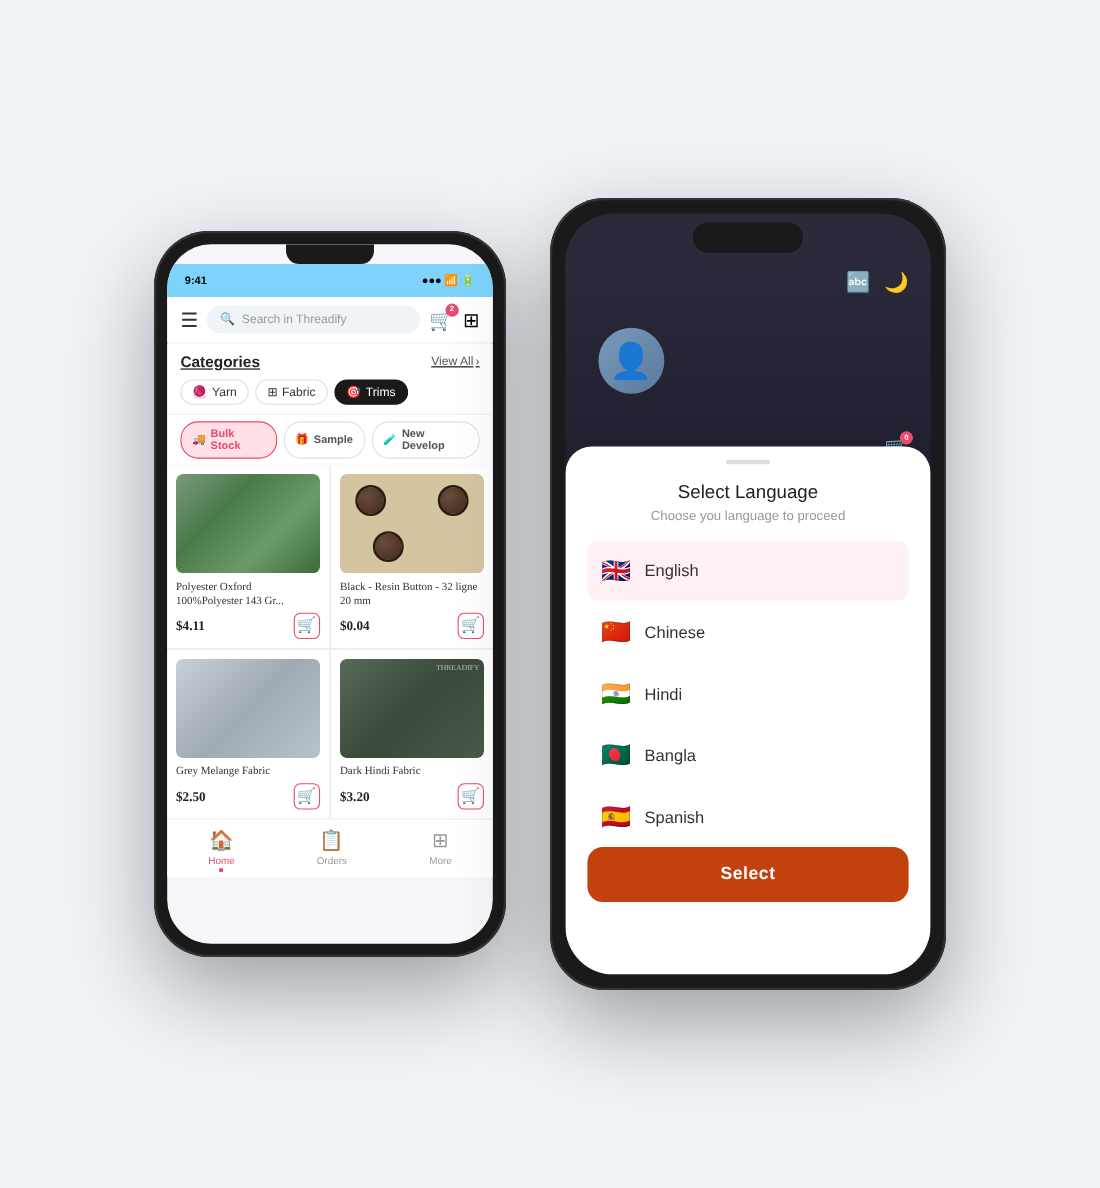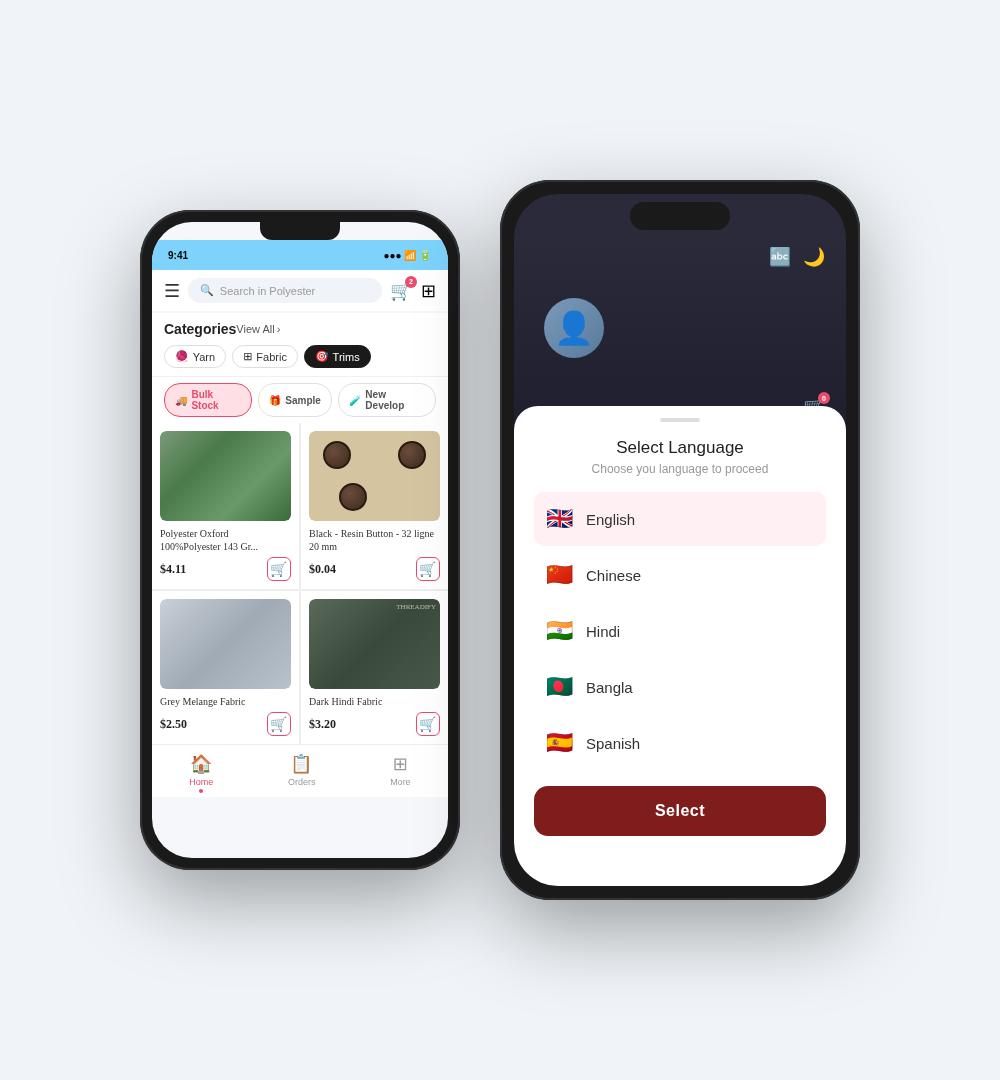--- a/index.html
+++ b/index.html
@@ -100,21 +100,23 @@
 
     
     .categories-section {
       background: white;
       padding: 8px 12px;
       margin-top: 2px;
     }
     .categories-header {
       display: flex;
       align-items: center;
+      justify-content: space-between;
       margin-bottom: 8px;
+      text-decoration: underline;
     }
     .categories-title {
       font-size: 14px;
       font-weight: 700;
       color: #222;
     }
     .view-all {
       font-size: 11px;
       color: #555;
       display: flex;
@@ -387,28 +389,27 @@
     .language-item.selected {
       background: #fff0f3;
     }
     .flag-emoji {
       font-size: 22px;
       width: 28px;
       text-align: center;
     }
     .select-btn {
       width: 100%;
-      background: #7f1d1d;
+      background: #c2410c;
       color: white;
       border: none;
       border-radius: 14px;
       padding: 16px;
       font-size: 16px;
       font-weight: 700;
-      margin-top: 16px;
       cursor: pointer;
       letter-spacing: 0.5px;
     }
 
     
     .notch {
       width: 80px;
       height: 18px;
       background: #1a1a1a;
       border-radius: 0 0 12px 12px;
@@ -438,21 +439,21 @@
 
     <div class="status-bar">
       <span>9:41</span>
       <span>●●● 📶 🔋</span>
     </div>
 
     <div class="top-nav">
       <span class="hamburger-icon">☰</span>
       <div class="search-bar">
         <span>🔍</span>
-        <span>Search in Polyester</span>
+        <span>Search in Threadify</span>
       </div>
       <div class="cart-area">
         <div class="cart-icon-wrap">
           <span style="font-size:18px;">🛒</span>
           <span class="cart-badge">2</span>
         </div>
         <span style="font-size:18px;">⊞</span>
       </div>
     </div>
 

